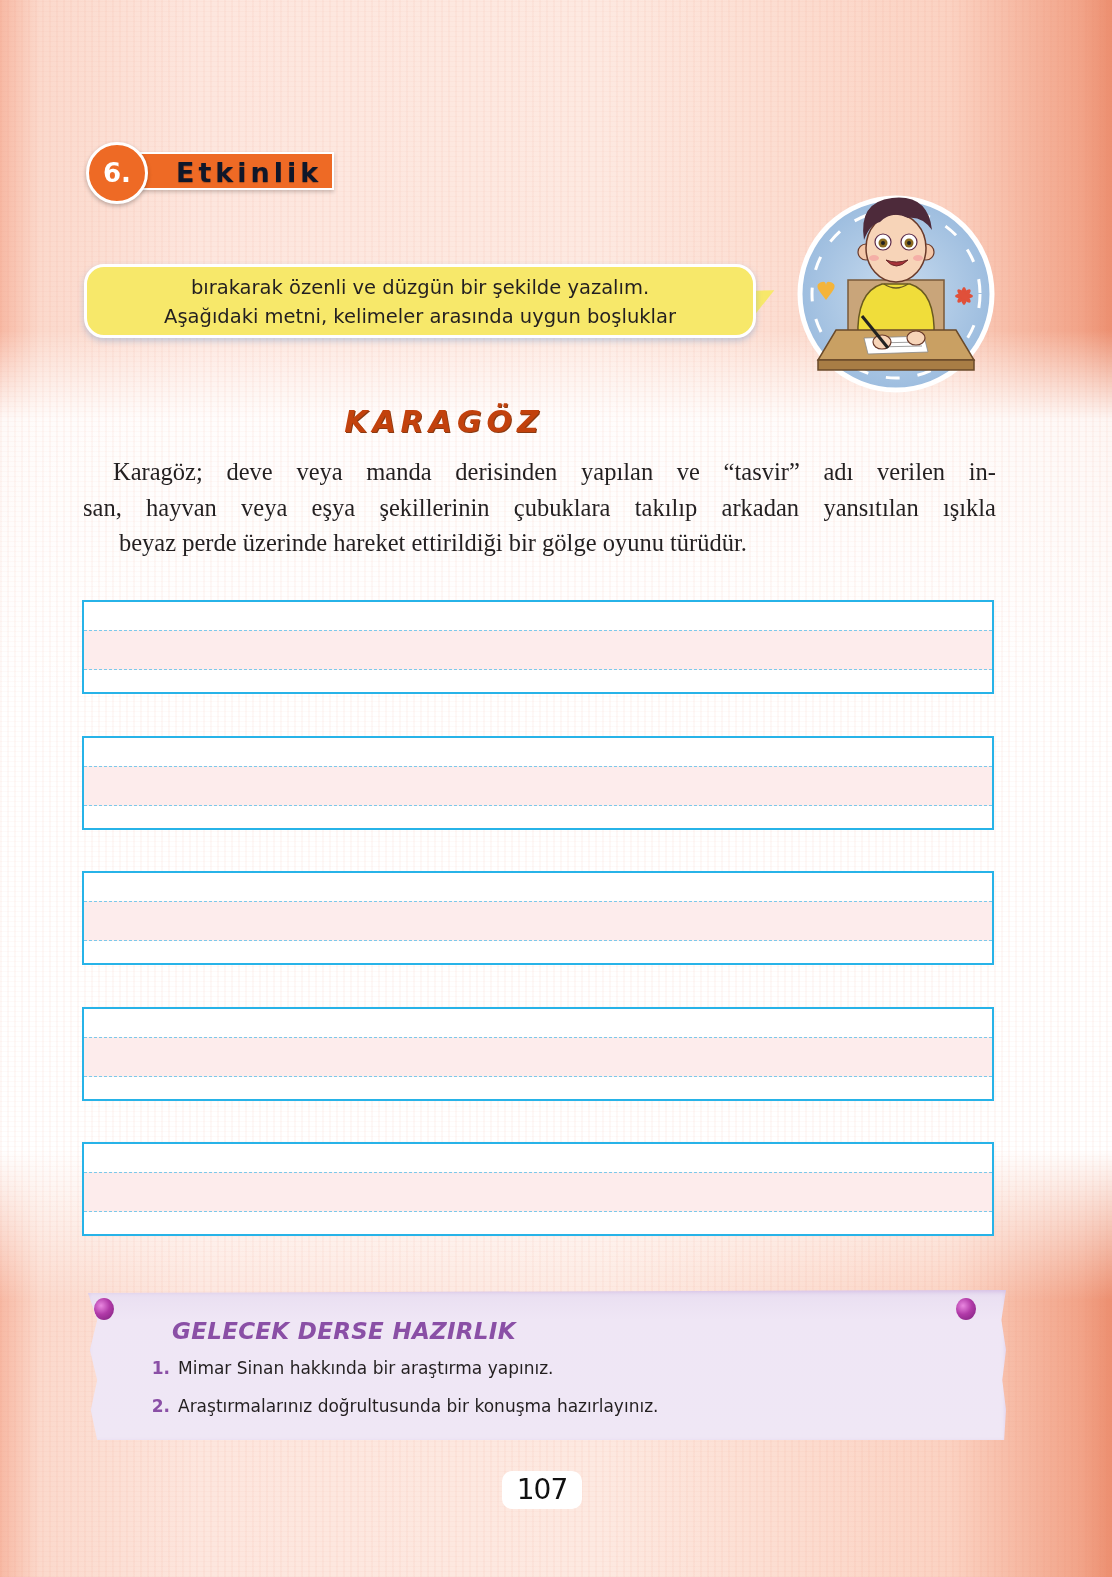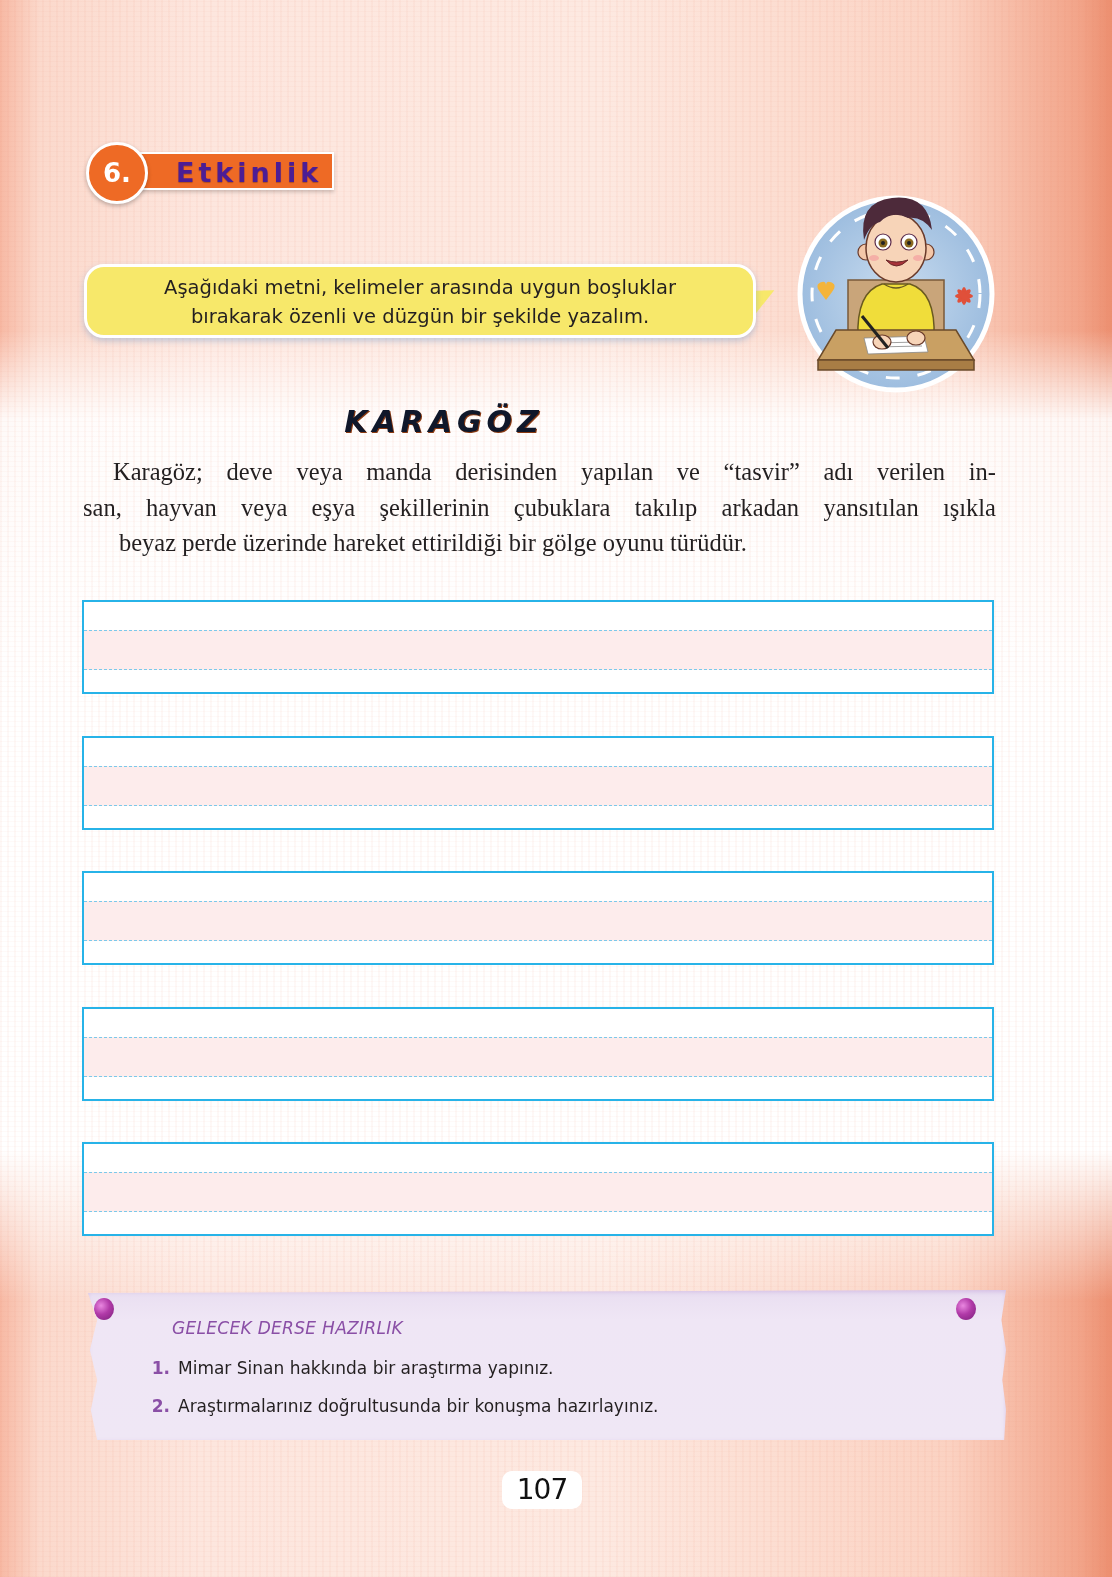--- a/index.html
+++ b/index.html
@@ -21,21 +21,21 @@
   
   .act-circle {
     left:86px; top:142px; width:56px; height:56px; border-radius:50%;
     background:#ee6a25; border:3px solid #fff; box-shadow:0 2px 4px rgba(0,0,0,.25);
     color:#fff; font-weight:bold; font-size:26px; line-height:56px; text-align:center;
     z-index:2; font-family:"DejaVu Sans", sans-serif;
   }
   .act-banner {
     left:138px; top:152px; width:196px; height:38px;
     background:#ee6a25; border:2px solid #fff; box-shadow:0 2px 4px rgba(0,0,0,.2);
-    color:#4c1d95; font-weight:bold; font-size:27px; letter-spacing:4px;
+    color:#0f172a; font-weight:bold; font-size:27px; letter-spacing:4px;
     line-height:38px; padding-left:36px; box-sizing:border-box;
     font-family:"DejaVu Sans", sans-serif;
     text-shadow:0 1px 1px rgba(0,0,0,.25);
   }
 
   
   .bubble {
     left:84px; top:264px; width:672px; height:74px;
     background:#f7e86a; border:3px solid #fff; border-radius:20px;
     box-shadow:0 3px 6px rgba(90,140,200,.35);
@@ -48,21 +48,21 @@
     border-top:12px solid transparent; border-bottom:14px solid transparent;
     border-left:28px solid #f7e86a; transform:rotate(-25deg);
   }
 
   
   .illus { left:796px; top:180px; width:200px; height:214px; }
 
   
   .title {
     left:0; width:888px; top:404px; text-align:center;
-    color:#0f172a; font-weight:bold; font-style:italic; font-size:30px;
+    color:#c2410c; font-weight:bold; font-style:italic; font-size:30px;
     letter-spacing:5px; font-family:"DejaVu Sans", sans-serif;
     text-shadow:1px 1px 0 #8a3a12;
   }
 
   
   .para {
     left:83px; top:454px; width:913px;
     font-size:24.5px; line-height:35.5px; color:#231f20; text-align:justify;
     font-family:Liberation Serif, serif;
   }
@@ -87,21 +87,21 @@
     background:linear-gradient(180deg,#e9def1 0%, #efe6f5 20%, #efe7f5 100%);
     box-shadow:0 4px 8px rgba(120,70,150,.35), inset 0 2px 4px rgba(150,100,190,.25);
     clip-path:polygon(0 2%, 100% 0, 99.5% 20%, 100% 40%, 99.6% 60%, 100% 80%, 99.8% 100%, 1% 100%, 0.3% 80%, 1% 60%, 0.2% 40%, 1% 20%);
   }
   .pin {
     position:absolute; width:20px; height:22px; border-radius:50%;
     background:radial-gradient(circle at 35% 35%, #e987e0 0%, #b13aa8 45%, #7a1f7a 100%);
   }
   .card-title {
     position:absolute; left:84px; top:28px;
-    color:#8a4fa6; font-weight:normal; font-style:italic; font-size:17px;
+    color:#8a4fa6; font-weight:bold; font-style:italic; font-size:23px;
     font-family:"DejaVu Sans", sans-serif; letter-spacing:0.3px;
   }
   .card-item {
     position:absolute; left:46px; font-size:17px; color:#231f20;
     font-family:"DejaVu Sans", sans-serif;
   }
   .card-item .num { color:#8a4fa6; font-weight:bold; display:inline-block; width:36px; text-align:right; margin-right:8px; }
 
   
   .pageno {
@@ -118,22 +118,22 @@
 
 <div class="abs act-banner">
   <span>Etkinlik</span>
 </div>
 <div class="abs act-circle">
   <span>6.</span>
 </div>
 
 <div class="abs bubble-tail"></div>
 <div class="abs bubble">
+  <div>bırakarak özenli ve düzgün bir şekilde yazalım.</div>
   <div>Aşağıdaki metni, kelimeler arasında uygun boşluklar</div>
-  <div>bırakarak özenli ve düzgün bir şekilde yazalım.</div>
 </div>
 
 <svg class="abs illus" viewBox="0 0 200 214">
   <defs>
     <radialGradient id="bg" cx="50%" cy="50%" r="50%">
       <stop offset="0%" stop-color="#c9dcef"></stop>
       <stop offset="100%" stop-color="#9dbddf"></stop>
     </radialGradient>
   </defs>
   <circle cx="100" cy="114" r="96" fill="url(#bg)" stroke="#fff" stroke-width="5"></circle>

